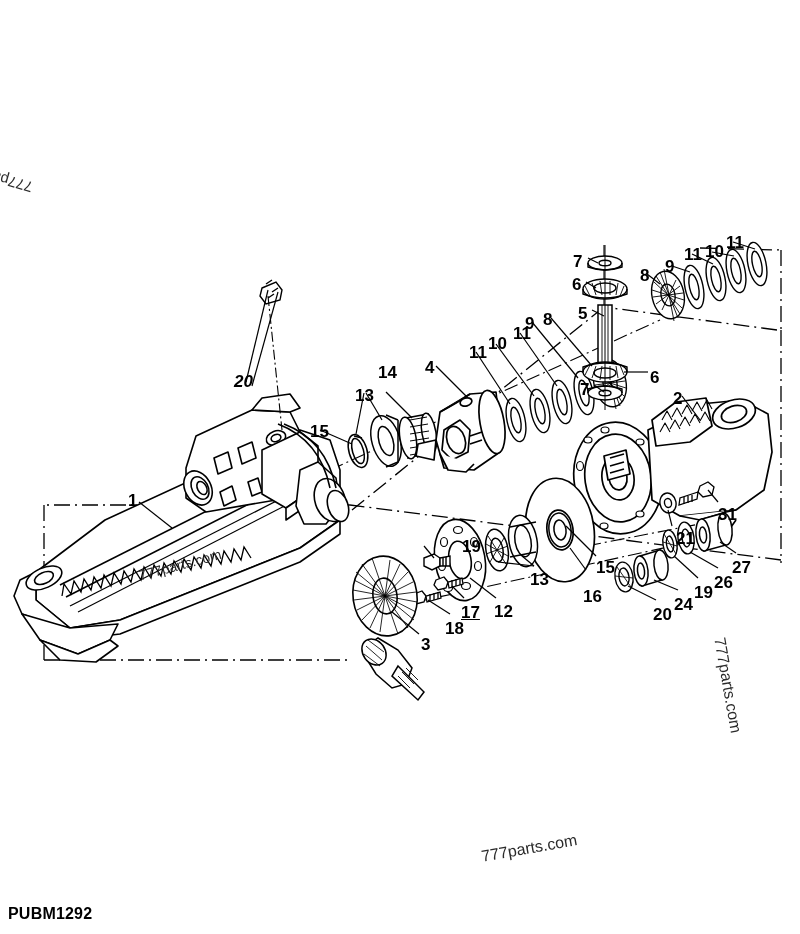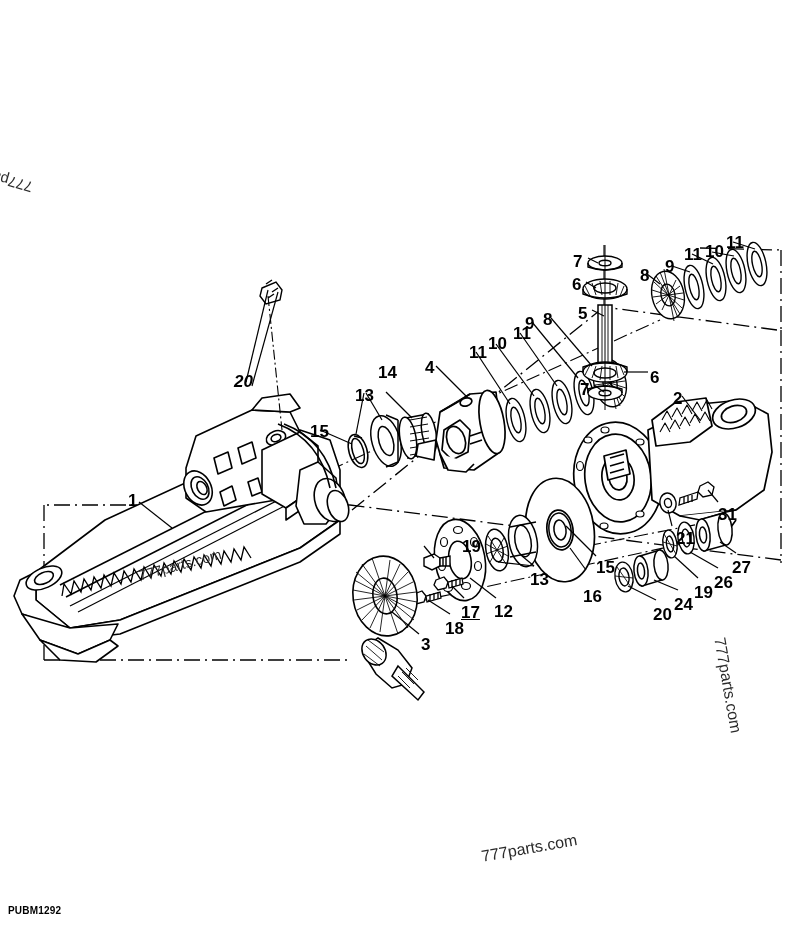--- a/index.html
+++ b/index.html
@@ -4,21 +4,21 @@
 <style>
   html,body{margin:0;padding:0;background:#ffffff;}
   body{width:800px;height:934px;position:relative;overflow:hidden;
        font-family:"Liberation Sans","DejaVu Sans",sans-serif;color:#000;}
   #sheet{position:absolute;left:0;top:0;width:800px;height:934px;background:#fff;}
   svg{position:absolute;left:0;top:0;width:800px;height:934px;display:block;}
   .callout{position:absolute;font-weight:bold;font-size:17px;line-height:1;
            color:#000;white-space:nowrap;}
   .wm{position:absolute;font-size:15px;color:#2b2b2b;white-space:nowrap;
       font-family:"Liberation Sans","DejaVu Sans",sans-serif;}
-  #figure-code{position:absolute;left:8px;top:905px;font-size:10px;
+  #figure-code{position:absolute;left:8px;top:905px;font-size:16px;
                font-weight:bold;letter-spacing:.2px;}
 </style>
 </head>
 <body>
 
 <div id="sheet">
 
 <svg viewBox="0 0 800 934" xmlns="http://www.w3.org/2000/svg">
   <defs>
     <g id="splineTooth">

